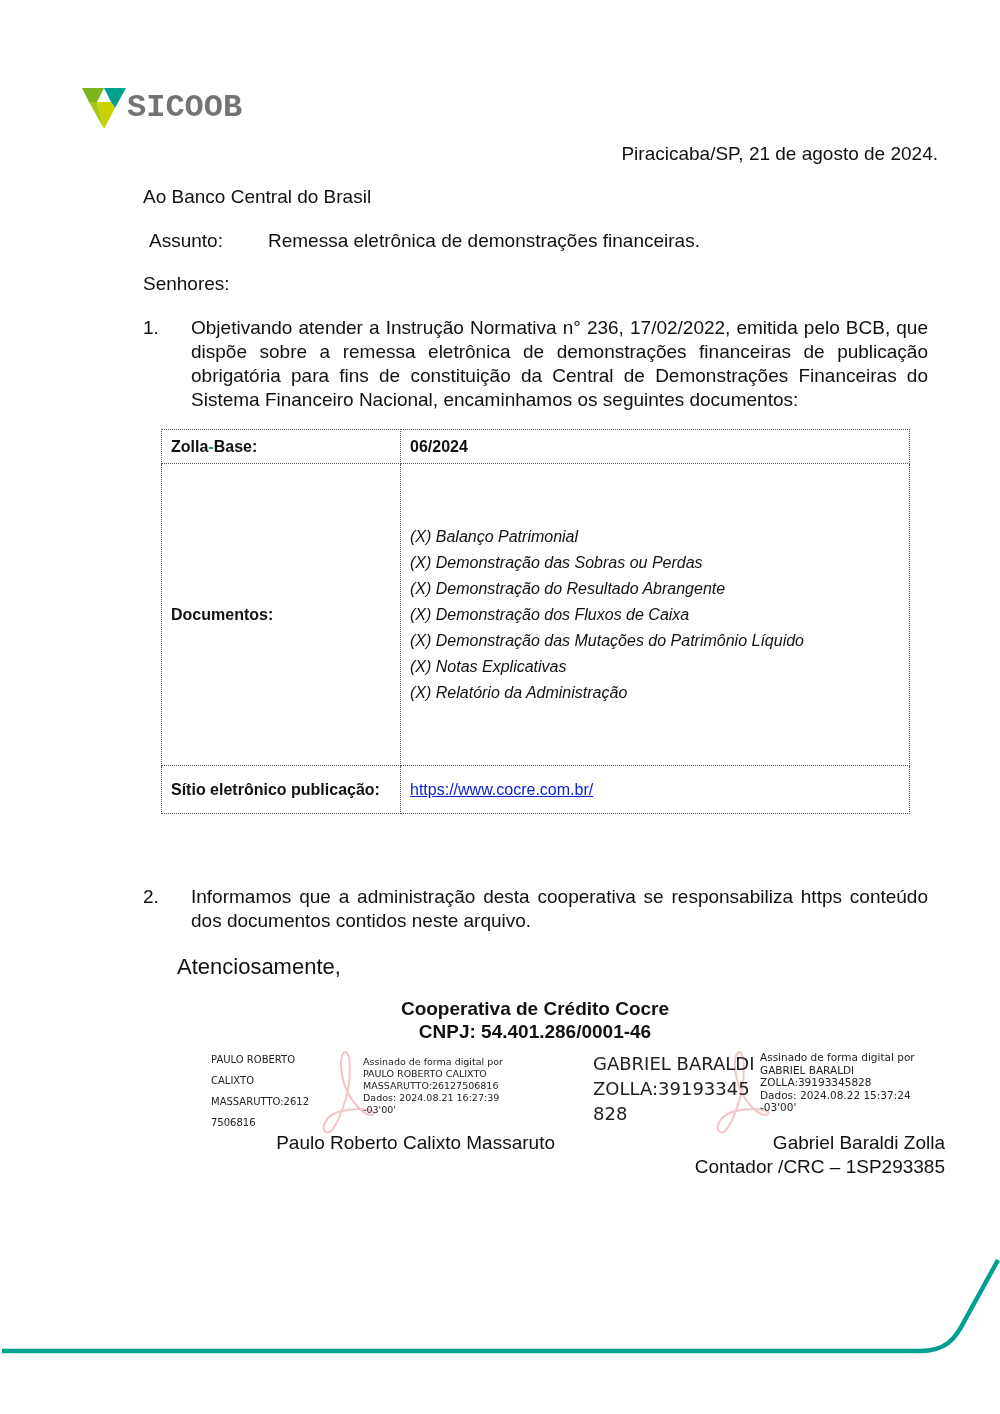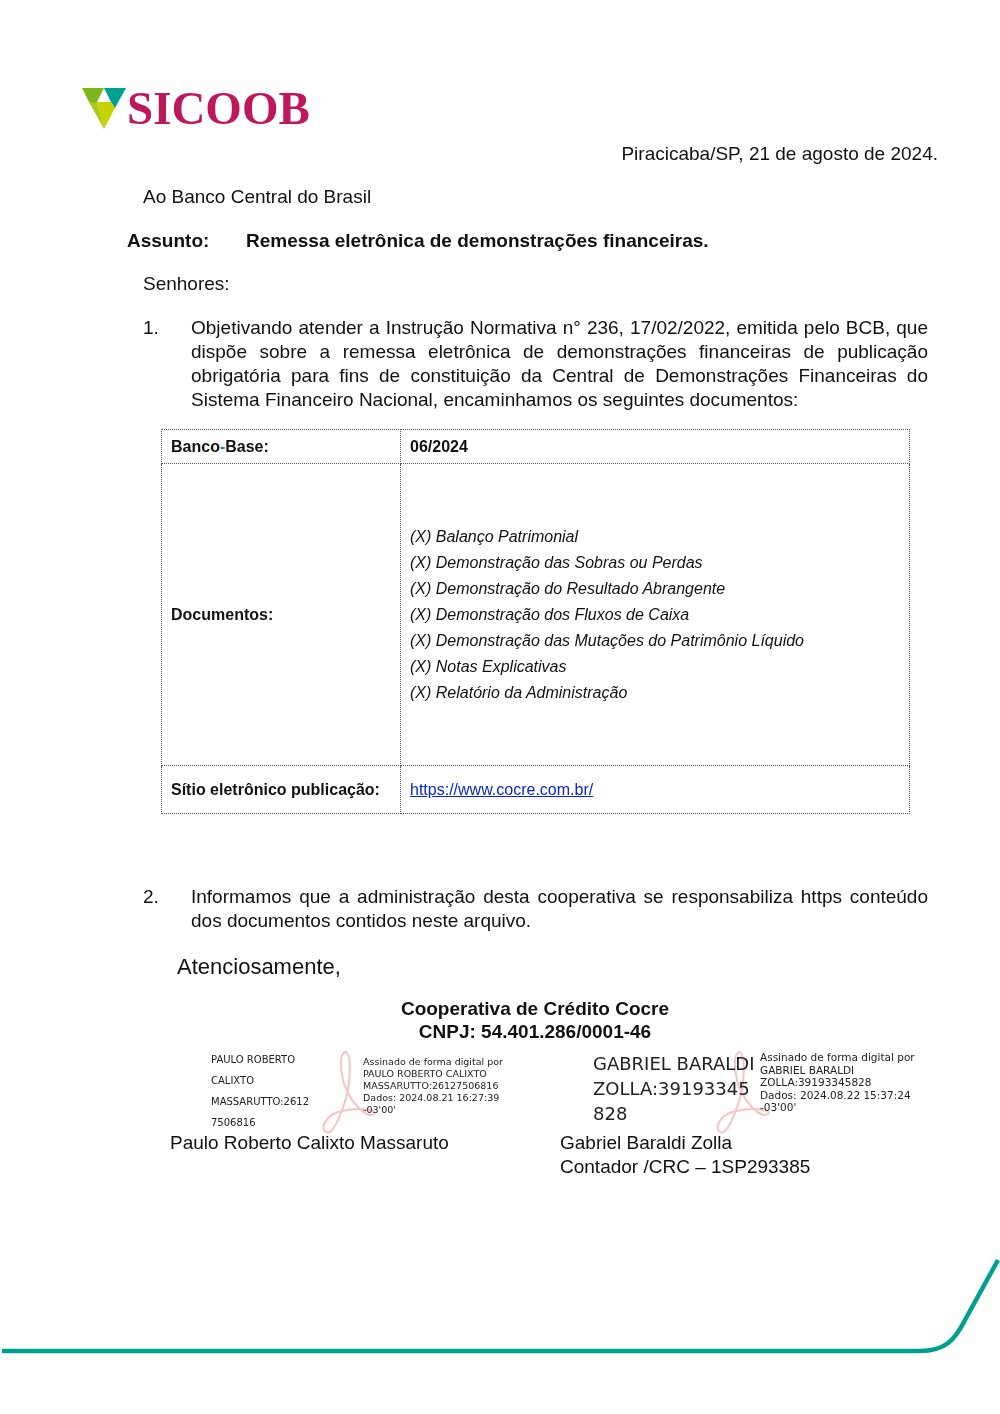--- a/index.html
+++ b/index.html
@@ -5,26 +5,26 @@
     html, body { margin: 0; padding: 0; background: #ffffff; }
     body {
       width: 1000px; height: 1414px; position: relative; overflow: hidden;
       font-family: "Liberation Sans", sans-serif; color: #111;
     }
     .abs { position: absolute; }
     
     .logo { left: 82px; top: 86px; width: 200px; height: 46px; }
     .logo-text {
       position: absolute; left: 45px; top: 0px;
-      font-family: Liberation Serif, serif; font-weight: bold;
-      font-size: 47px; letter-spacing: 0px; color: #be185d; line-height: 44px;
+      font-family: Liberation Mono, monospace; font-weight: bold;
+      font-size: 32px; letter-spacing: 0px; color: #737373; line-height: 44px;
     }
     .date { right: 62px; top: 143px; font-size: 19px; margin-left: 32px; }
     .addr { left: 143px; top: 186px; font-size: 19px; }
-    .subject { left: 127px; top: 230px; font-size: 19px; font-weight: bold; }
+    .subject { left: 149px; top: 230px; font-size: 19px; font-weight: normal; }
     .subject .lab { display: inline-block; width: 119px; }
     .salut { left: 143px; top: 273px; font-size: 19px; }
 
     .para { left: 143px; width: 785px; font-size: 19px; line-height: 24px; }
     .para .num { position: absolute; left: 0; top: 0; }
     .para .txt { margin-left: 48px; text-align: justify; text-align-last: left; }
     .p1 { top: 316px; }
     .p2 { top: 885px; }
 
     
@@ -53,21 +53,21 @@
       font-family: "DejaVu Sans", sans-serif; font-size: 10px; line-height: 21px; color: #222;
     }
     .sig-small {
       font-family: "DejaVu Sans", sans-serif; font-size: 9.5px; line-height: 12px; color: #222;
     }
     .sig1-name { left: 211px; top: 1049px; width: 150px; }
     .sig1-small { left: 363px; top: 1056px; width: 160px; }
     .sig2-name { left: 593px; top: 1051px; width: 165px; font-size: 18px; line-height: 25px; }
     .sig2-small { left: 760px; top: 1051px; width: 170px; font-size: 10.5px; line-height: 12.5px; }
     .acro { opacity: 0.35; }
-    .signer { font-size: 19px; text-align: left; line-height: 24px; }
+    .signer { font-size: 19px; text-align: right; line-height: 24px; }
     .signer1 { left: 170px; width: 385px; top: 1131px; }
     .signer2 { left: 560px; width: 385px; top: 1131px; }
 
     .footer-line { left: 0; top: 1240px; width: 1000px; height: 120px; }
     .page-num { right: 72px; top: 1416px; font-size: 13px; color: #222; }
   </style>
 </head>
 <body>
 
 <div class="abs logo">
@@ -89,21 +89,21 @@
 <div class="abs salut">Senhores:</div>
 
 <div class="abs para p1">
   <span class="num">1.</span>
   <div class="txt">Objetivando atender a Instrução Normativa n° 236, 17/02/2022, emitida pelo BCB, que dispõe sobre a remessa eletrônica de demonstrações financeiras de publicação obrigatória para fins de constituição da Central de Demonstrações Financeiras do Sistema Financeiro Nacional, encaminhamos os seguintes documentos:</div>
 </div>
 
 <table class="abs doc-table">
   <tbody>
       <tr class="row-base">
-    <td class="k"><span>Banco</span><span class="dash">-</span><span>Base:</span></td>
+    <td class="k"><span>Zolla</span><span class="dash">-</span><span>Base:</span></td>
     <td style="font-weight:bold">06/2024</td>
   </tr>
   <tr class="row-docs">
     <td class="k">Documentos:</td>
     <td>
       <div class="doc-list">
         <div>(X) Balanço Patrimonial</div>
         <div>(X) Demonstração das Sobras ou Perdas</div>
         <div>(X) Demonstração do Resultado Abrangente</div>
         <div>(X) Demonstração dos Fluxos de Caixa</div>

